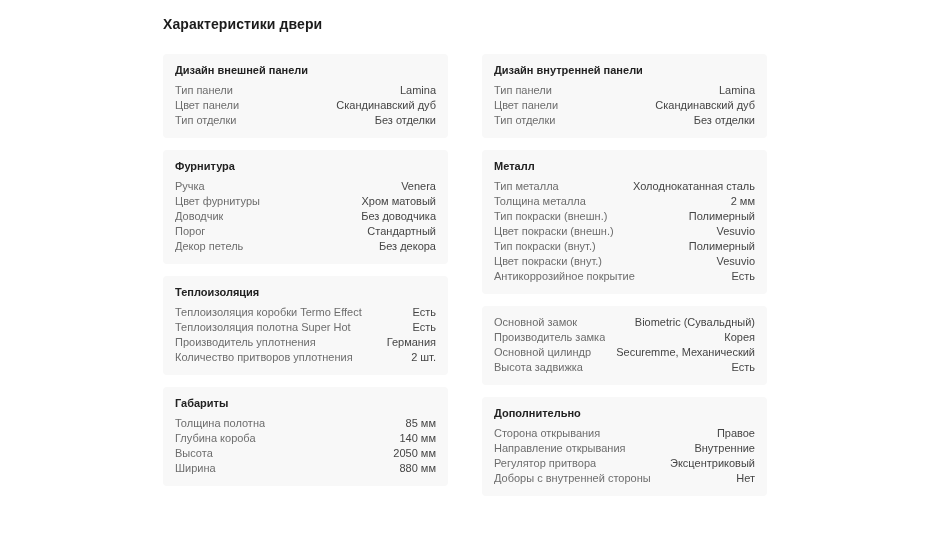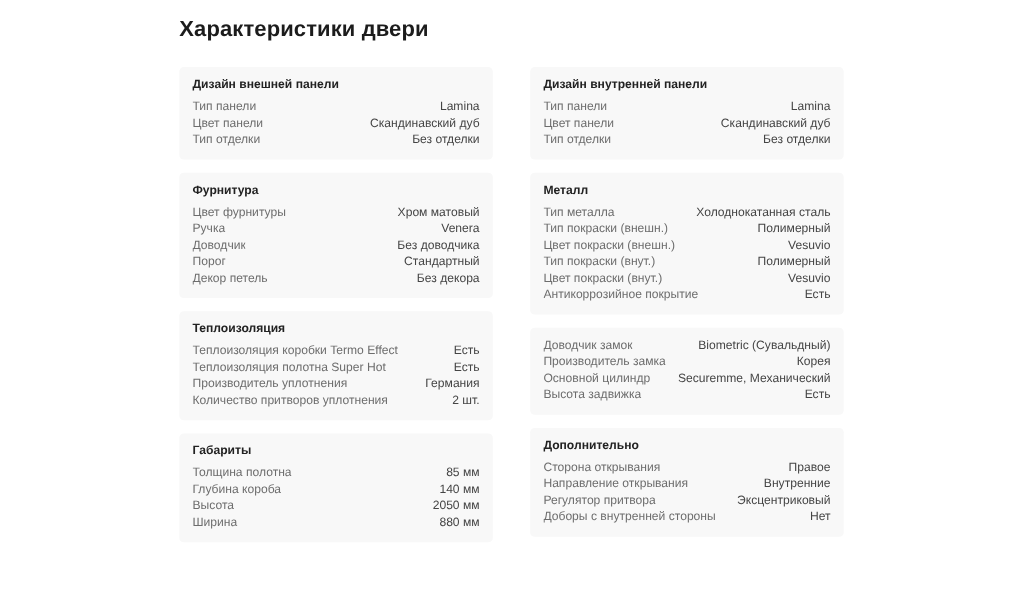--- a/index.html
+++ b/index.html
@@ -11,21 +11,21 @@
   .page {
     position: relative;
     width: 933px;
     height: 560px;
     background: #ffffff;
     overflow: hidden;
   }
   .page-title {
     margin: 0;
     padding: 16px 0 0 163px;
-    font-size: 20px;
+    font-size: 14px;
     font-weight: 700;
     color: #1c1c1c;
     letter-spacing: 0.1px;
   }
   .specs-grid {
     display: flex;
     align-items: flex-start;
     gap: 34px;
     width: 604px;
     margin: 22px 0 0 163px;
@@ -93,30 +93,30 @@
     <span class="value">Без отделки</span>
   </div>
 
 </div>
   </section>
 
   <section class="card">
     <h2 class="card-title">Фурнитура</h2>
     <div class="rows">
   <div class="row">
+    <span class="label">Ручка</span>
+    <span class="value">Venera</span>
+  </div>
+
+  <div class="row">
     <span class="label">Цвет фурнитуры</span>
     <span class="value">Хром матовый</span>
   </div>
 
   <div class="row">
-    <span class="label">Ручка</span>
-    <span class="value">Venera</span>
-  </div>
-
-  <div class="row">
     <span class="label">Доводчик</span>
     <span class="value">Без доводчика</span>
   </div>
 
   <div class="row">
     <span class="label">Порог</span>
     <span class="value">Стандартный</span>
   </div>
 
   <div class="row">
@@ -198,20 +198,24 @@
   </section>
 
   <section class="card">
     <h2 class="card-title">Металл</h2>
     <div class="rows">
   <div class="row">
     <span class="label">Тип металла</span>
     <span class="value">Холоднокатанная сталь</span>
   </div>
 
+  <div class="row">
+    <span class="label">Толщина металла</span>
+    <span class="value">2 мм</span>
+  </div>
 
   <div class="row">
     <span class="label">Тип покраски (внешн.)</span>
     <span class="value">Полимерный</span>
   </div>
 
   <div class="row">
     <span class="label">Цвет покраски (внешн.)</span>
     <span class="value">Vesuvio</span>
   </div>
@@ -229,21 +233,21 @@
   <div class="row">
     <span class="label">Антикоррозийное покрытие</span>
     <span class="value">Есть</span>
   </div>
 </div>
   </section>
 
   <section class="card">
     <div class="rows">
   <div class="row">
-    <span class="label">Доводчик замок</span>
+    <span class="label">Основной замок</span>
     <span class="value">Biometric (Сувальдный)</span>
   </div>
 
 
   <div class="row">
     <span class="label">Производитель замка</span>
     <span class="value">Корея</span>
   </div>
 
   <div class="row">

